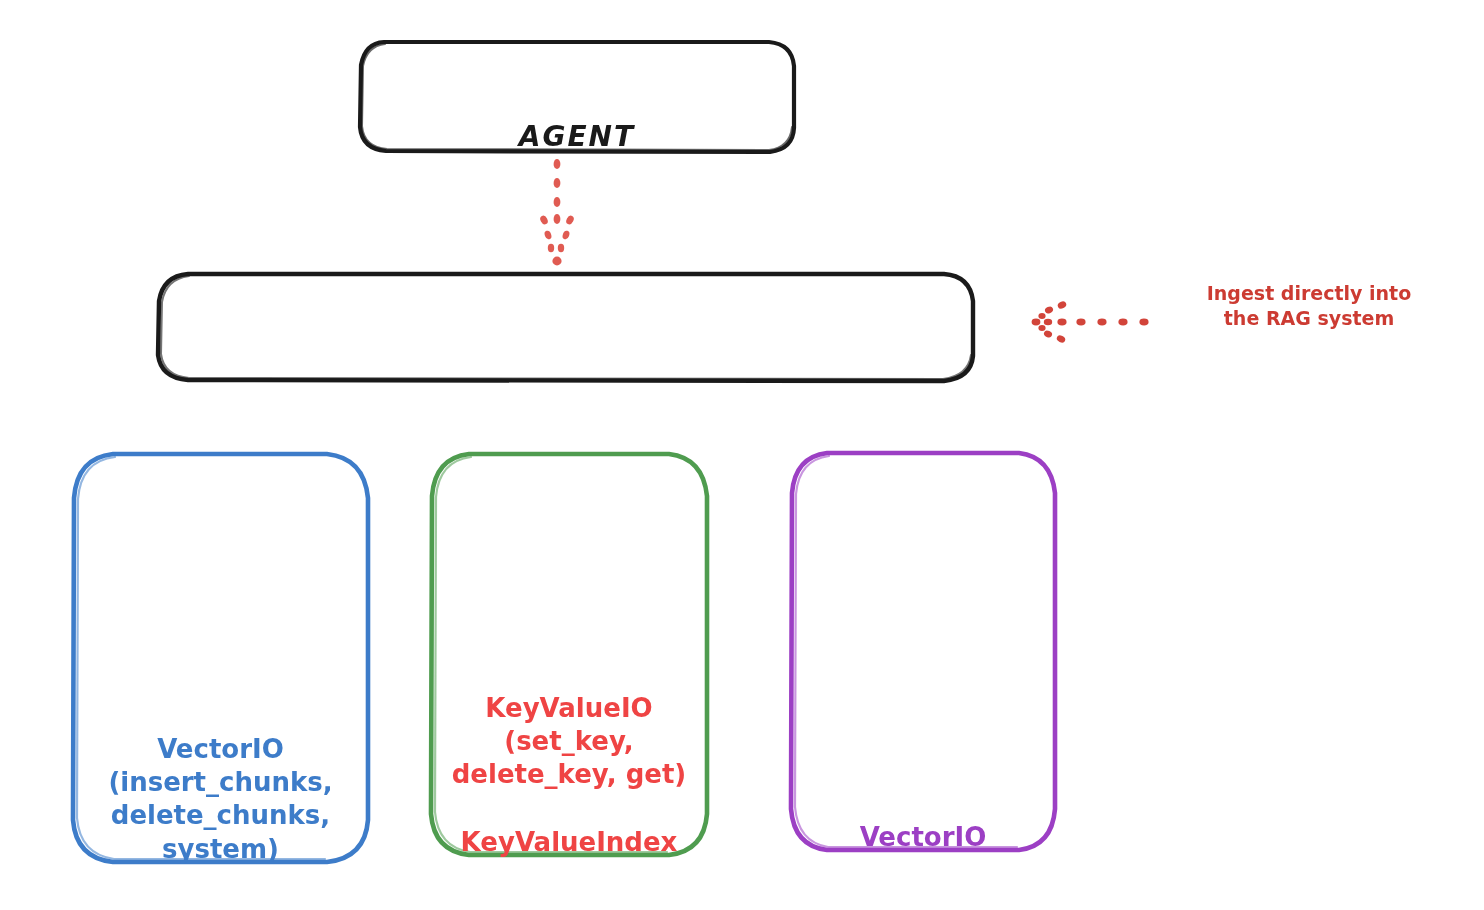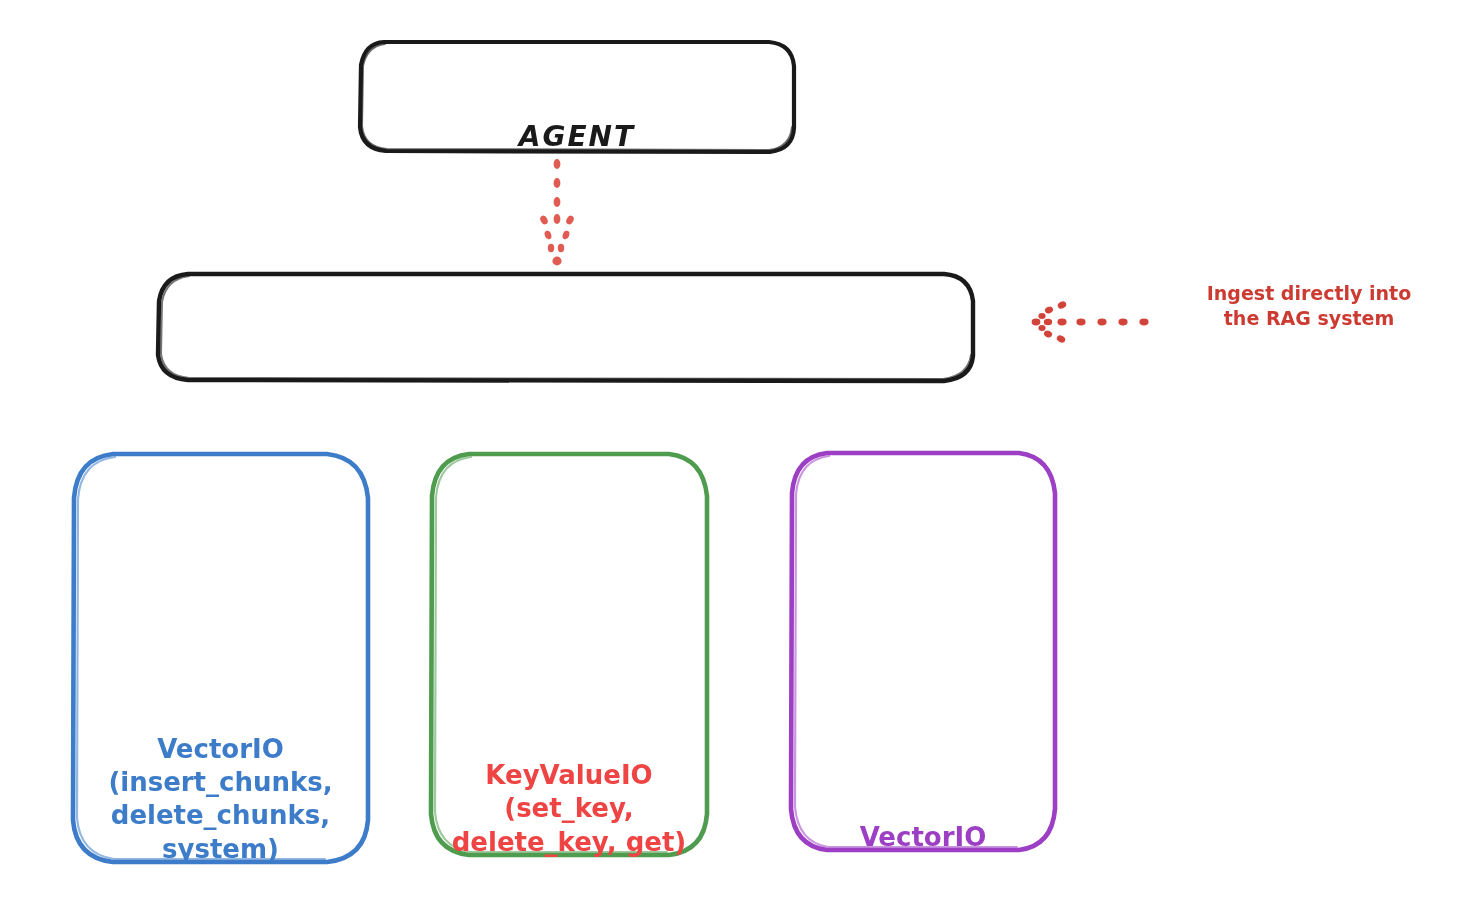--- a/index.html
+++ b/index.html
@@ -234,20 +234,21 @@
     <div class="frame">
       <svg viewBox="0 0 284 409" preserveAspectRatio="none">
         <path d="M 42 4 Q 8 8 5 46 L 4 364 Q 7 401 42 405 L 242 405 Q 277 401 280 364 L 280 46 Q 276 8 242 4 Z" fill="#ffffff" stroke="#4f9c4f" stroke-width="4.6" stroke-linejoin="round" stroke-linecap="round"></path>
         <path d="M 44 7 Q 12 11 9 47 L 8 362 Q 11 397 43 402 L 240 402" fill="none" stroke="#4f9c4f" stroke-width="2.2" stroke-linecap="round" opacity="0.55"></path>
       </svg>
     </div>
     <div class="label-stack">
       <div class="leaf-text">KeyValueIO
 (set_key,
 delete_key, get)</div>
+      <div class="leaf-text small-gap">KeyValueIndex</div>
     </div>
   </div>
 
   <div class="node" id="relational-box">
     <div class="frame">
       <svg viewBox="0 0 272 405" preserveAspectRatio="none">
         <path d="M 40 4 Q 8 8 5 44 L 4 360 Q 7 397 40 401 L 232 401 Q 265 397 268 360 L 268 44 Q 264 8 232 4 Z" fill="#ffffff" stroke="#9c3fc4" stroke-width="4.6" stroke-linejoin="round" stroke-linecap="round"></path>
         <path d="M 42 7 Q 12 11 9 45 L 8 358 Q 11 393 41 398 L 230 398" fill="none" stroke="#9c3fc4" stroke-width="2.2" stroke-linecap="round" opacity="0.55"></path>
       </svg>
     </div>

